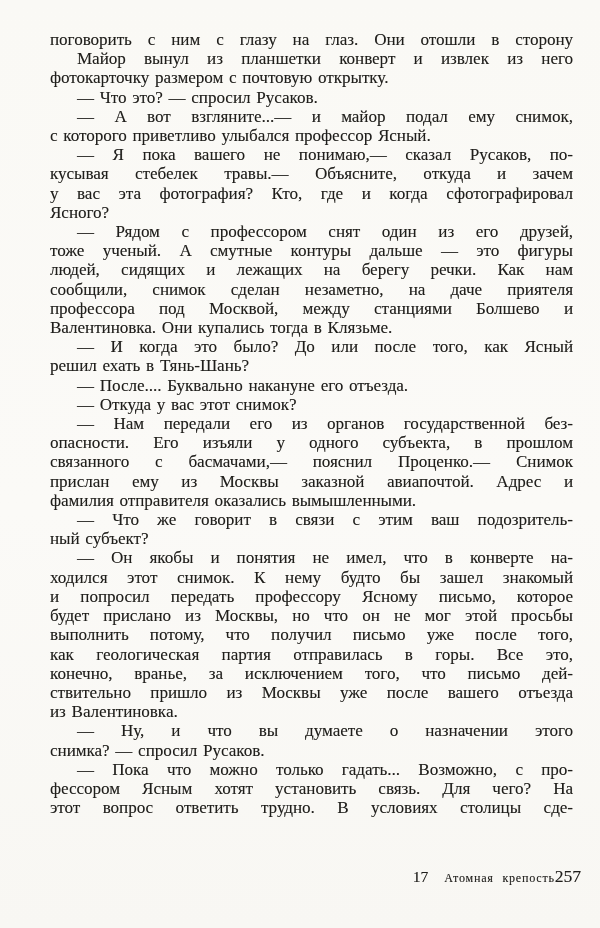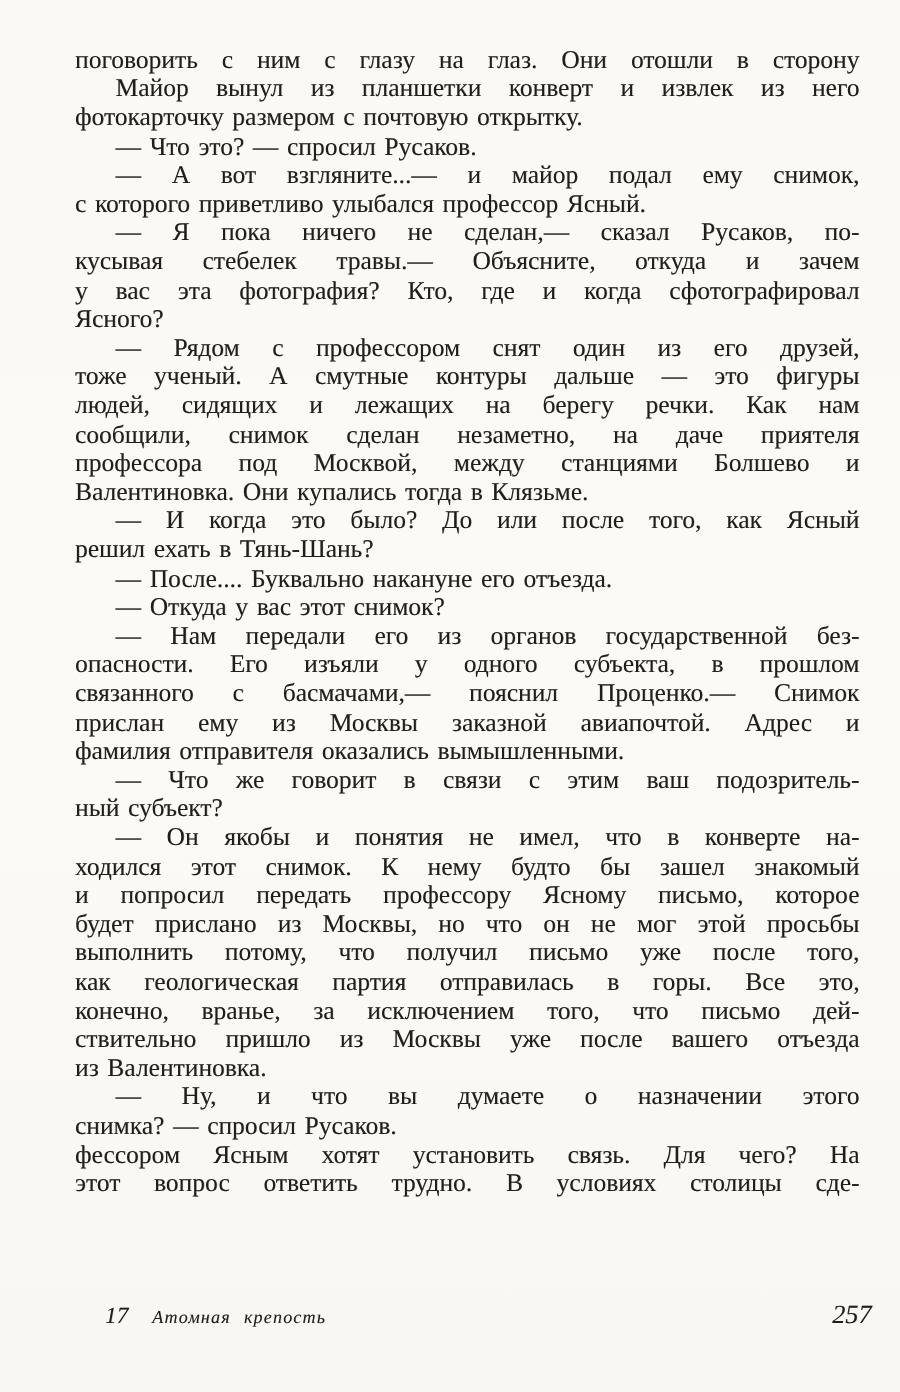--- a/index.html
+++ b/index.html
@@ -36,27 +36,26 @@
   .line { white-space: normal; } 
   .line.end {
     text-align: left;
     text-align-last: left;
   }
   .line.indent {
     text-indent: 27px;
   }
   .footer {
     position: absolute;
-    left: 60px;
+    left: 50px;
     right: 47px;
     top: 866px;
     display: flex;
-    justify-content: space-between;
+    justify-content: flex-end;
     align-items: baseline;
-    font-style: italic;
   }
   .footer-left {
     display: flex;
     align-items: baseline;
     margin-left: 10px;
   }
   .sig-number {
     font-size: 15.5px;
     text-shadow: 0.25px 0.25px 0 rgba(32, 30, 26, 0.38);
   }
@@ -76,21 +75,21 @@
 <body>
 
 <div class="scan">
   <div class="text-block">
     <div class="line">поговорить с ним с глазу на глаз. Они отошли в сторону</div>
     <div class="line indent">Майор вынул из планшетки конверт и извлек из него</div>
     <div class="line end">фотокарточку размером с почтовую открытку.</div>
     <div class="line indent end">— Что это? — спросил Русаков.</div>
     <div class="line indent">— А вот взгляните...— и майор подал ему снимок,</div>
     <div class="line end">с которого приветливо улыбался профессор Ясный.</div>
-    <div class="line indent">— Я пока ничего не сделан,— сказал Русаков, по-</div>
+    <div class="line indent">— Я пока вашего не понимаю,— сказал Русаков, по-</div>
     <div class="line">кусывая стебелек травы.— Объясните, откуда и зачем</div>
     <div class="line">у вас эта фотография? Кто, где и когда сфотографировал</div>
     <div class="line end">Ясного?</div>
     <div class="line indent">— Рядом с профессором снят один из его друзей,</div>
     <div class="line">тоже ученый. А смутные контуры дальше — это фигуры</div>
     <div class="line">людей, сидящих и лежащих на берегу речки. Как нам</div>
     <div class="line">сообщили, снимок сделан незаметно, на даче приятеля</div>
     <div class="line">профессора под Москвой, между станциями Болшево и</div>
     <div class="line end">Валентиновка. Они купались тогда в Клязьме.</div>
     <div class="line indent">— И когда это было? До или после того, как Ясный</div>
@@ -108,20 +107,21 @@
     <div class="line">ходился этот снимок. К нему будто бы зашел знакомый</div>
     <div class="line">и попросил передать профессору Ясному письмо, которое</div>
     <div class="line">будет прислано из Москвы, но что он не мог этой просьбы</div>
     <div class="line">выполнить потому, что получил письмо уже после того,</div>
     <div class="line">как геологическая партия отправилась в горы. Все это,</div>
     <div class="line">конечно, вранье, за исключением того, что письмо дей-</div>
     <div class="line">ствительно пришло из Москвы уже после вашего отъезда</div>
     <div class="line end">из Валентиновка.</div>
     <div class="line indent">— Ну, и что вы думаете о назначении этого</div>
     <div class="line end">снимка? — спросил Русаков.</div>
+    <div class="line indent">— Пока что можно только гадать... Возможно, с про-</div>
     <div class="line">фессором Ясным хотят установить связь. Для чего? На</div>
     <div class="line">этот вопрос ответить трудно. В условиях столицы сде-</div>
   </div>
 
   <div class="footer">
     <div class="footer-left">
       <span class="sig-number">17</span>
       <span class="running-title">Атомная крепость</span>
     </div>
     <span class="page-number">257</span>

